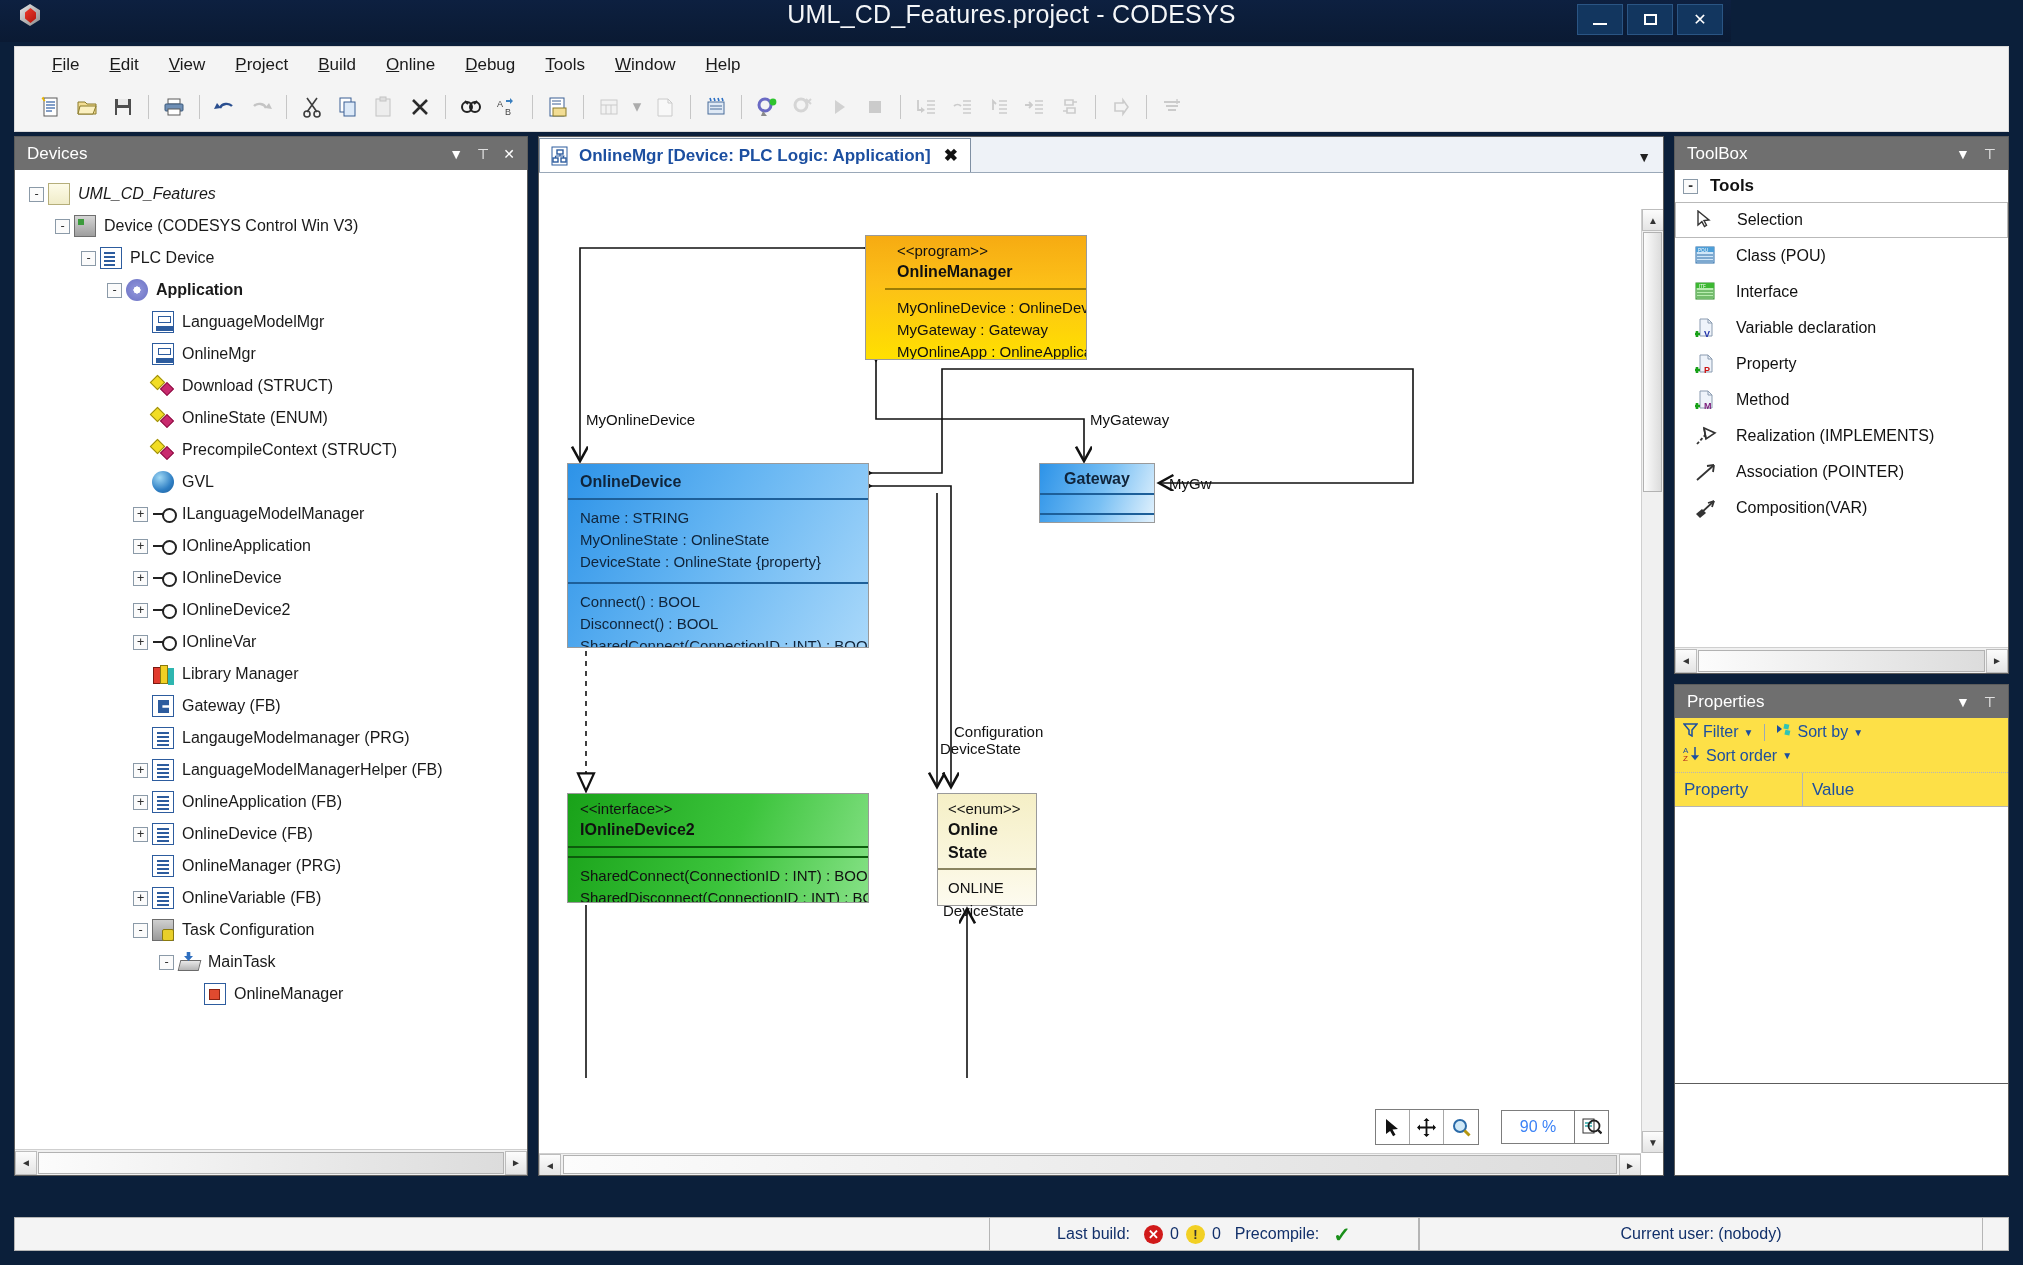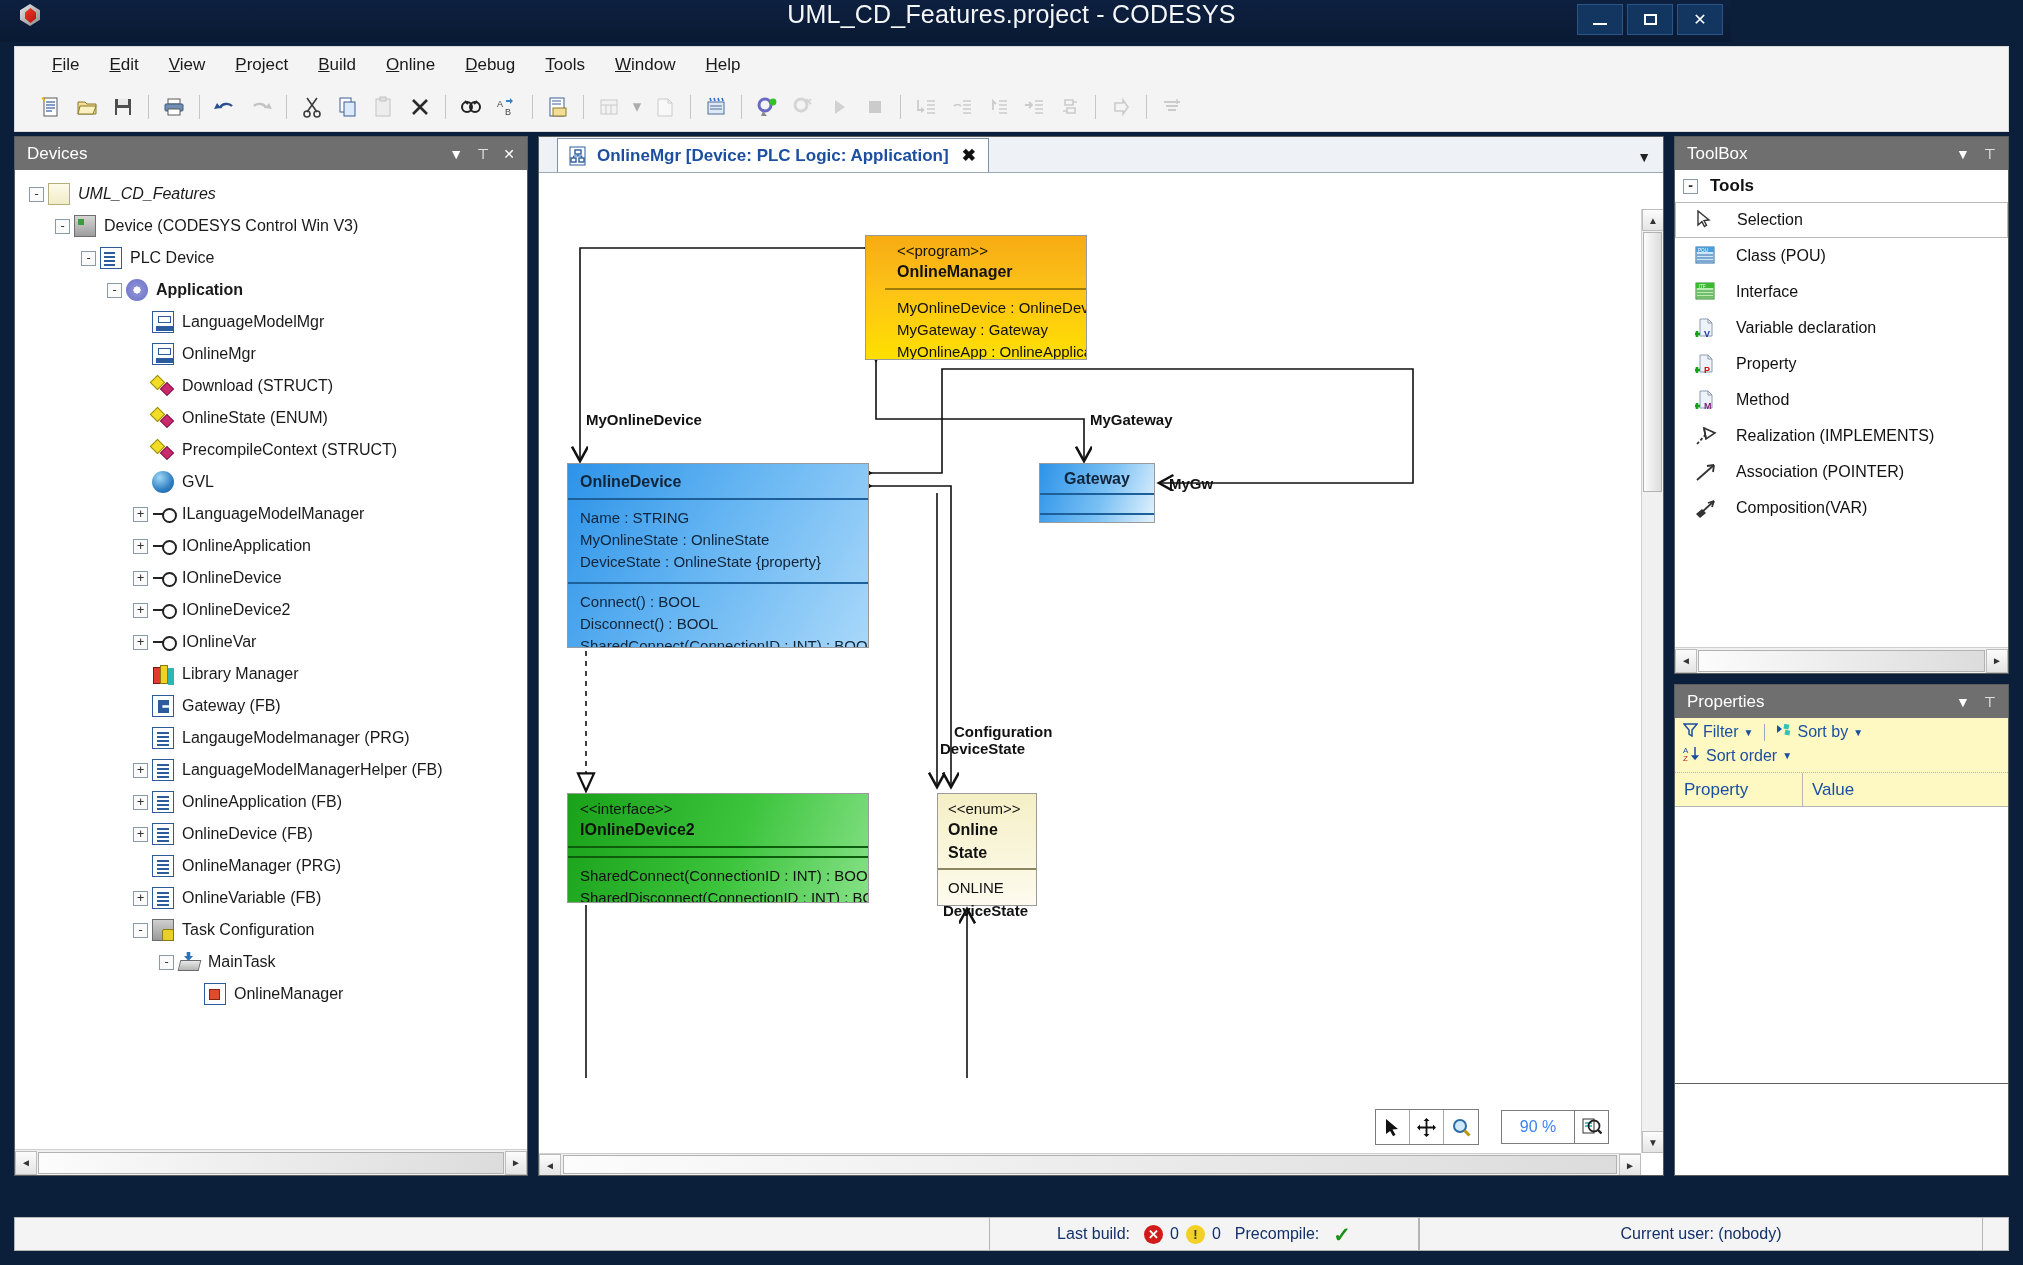--- a/index.html
+++ b/index.html
@@ -162,21 +162,21 @@
     background:#fff;border:1px solid #5c5c5c;
     display:flex;flex-direction:column;
   }
   #tabstrip{
     height:36px;background:#eef2f7;border-bottom:1px solid #9aa8b8;
     display:flex;align-items:flex-end;position:relative;flex:0 0 auto;
   }
   .tab{
     height:34px;background:#fff;border:1px solid #7f90a3;border-bottom:none;
     display:flex;align-items:center;padding:0 12px 0 10px;gap:9px;
-    margin-left:18px;font-size:17px;font-weight:bold;color:#1c4fa0;cursor:pointer;
+    font-size:17px;font-weight:bold;color:#1c4fa0;cursor:pointer;
   }
   .tab .tabicon{ width:20px;height:20px; }
   .tab .tabclose{ color:#111;font-weight:bold;font-size:17px;cursor:pointer;margin-left:4px;}
   #tabstrip .tabmenu{
     position:absolute;right:12px;bottom:7px;font-size:14px;color:#222;cursor:pointer;
   }
   #canvaswrap{ flex:1;position:relative;overflow:hidden;background:#fff; }
   #canvas{ position:absolute;left:0;top:0;width:1090px;height:960px; }
 
   
@@ -203,21 +203,20 @@
   #box-ionlinedevice2{ left:28px;top:620px;width:302px;height:110px;
     background:linear-gradient(110deg,#19a219 0%,#3cc43c 55%,#86e186 100%); }
   #box-ionlinedevice2 .divline{ background:#0c5d0c; }
   #box-onlinestate{ left:398px;top:620px;width:100px;height:113px;
     background:linear-gradient(180deg,#f5efc6 0%,#faf6dd 60%,#fdfbef 100%); }
   #box-onlinestate .divline{ background:#8a8460; }
 
   .conn-label{
     position:absolute;font-size:15px;color:#111;white-space:nowrap;
     background:transparent;
-    font-weight:bold;
   }
   #canvas svg{ position:absolute;left:0;top:0;width:1090px;height:960px;overflow:visible; }
 
   
   .sb-v{
     position:absolute;right:0;top:36px;width:22px;bottom:22px;
     background:#f0f0f0;border-left:1px solid #cfcfcf;
   }
   .sb-h{
     position:absolute;left:0;bottom:0;height:22px;right:22px;
@@ -263,21 +262,21 @@
   .tico{ width:22px;height:20px;position:absolute;margin-left:-33px;}
 
   
   #tb-hscroll{
     height:26px;border-top:1px solid #cfcfcf;background:#f0f0f0;display:flex;align-items:center;
   }
 
   
   #properties{
     position:absolute;left:1660px;top:548px;width:335px;height:492px;
-    background:#fef9c3;border:1px solid #5c5c5c;display:flex;flex-direction:column;
+    background:#fde047;border:1px solid #5c5c5c;display:flex;flex-direction:column;
   }
   #properties .panel-title{ background:#6f6f6f;border:none;height:33px; }
   .prop-toolbar{
     border-bottom:1px dotted #b5b5b5;padding:5px 8px 6px 8px;
     display:flex;flex-direction:column;gap:4px;
   }
   .prop-tbrow{ display:flex;align-items:center;gap:7px;font-size:16px;color:#1c4fa0; }
   .prop-tbrow .sepv{ width:1px;height:17px;background:#9aa8b8;margin:0 4px; }
   .pt-item{ display:flex;align-items:center;gap:5px;cursor:pointer; }
   .caret{ font-size:10px;color:#1c4fa0; }

